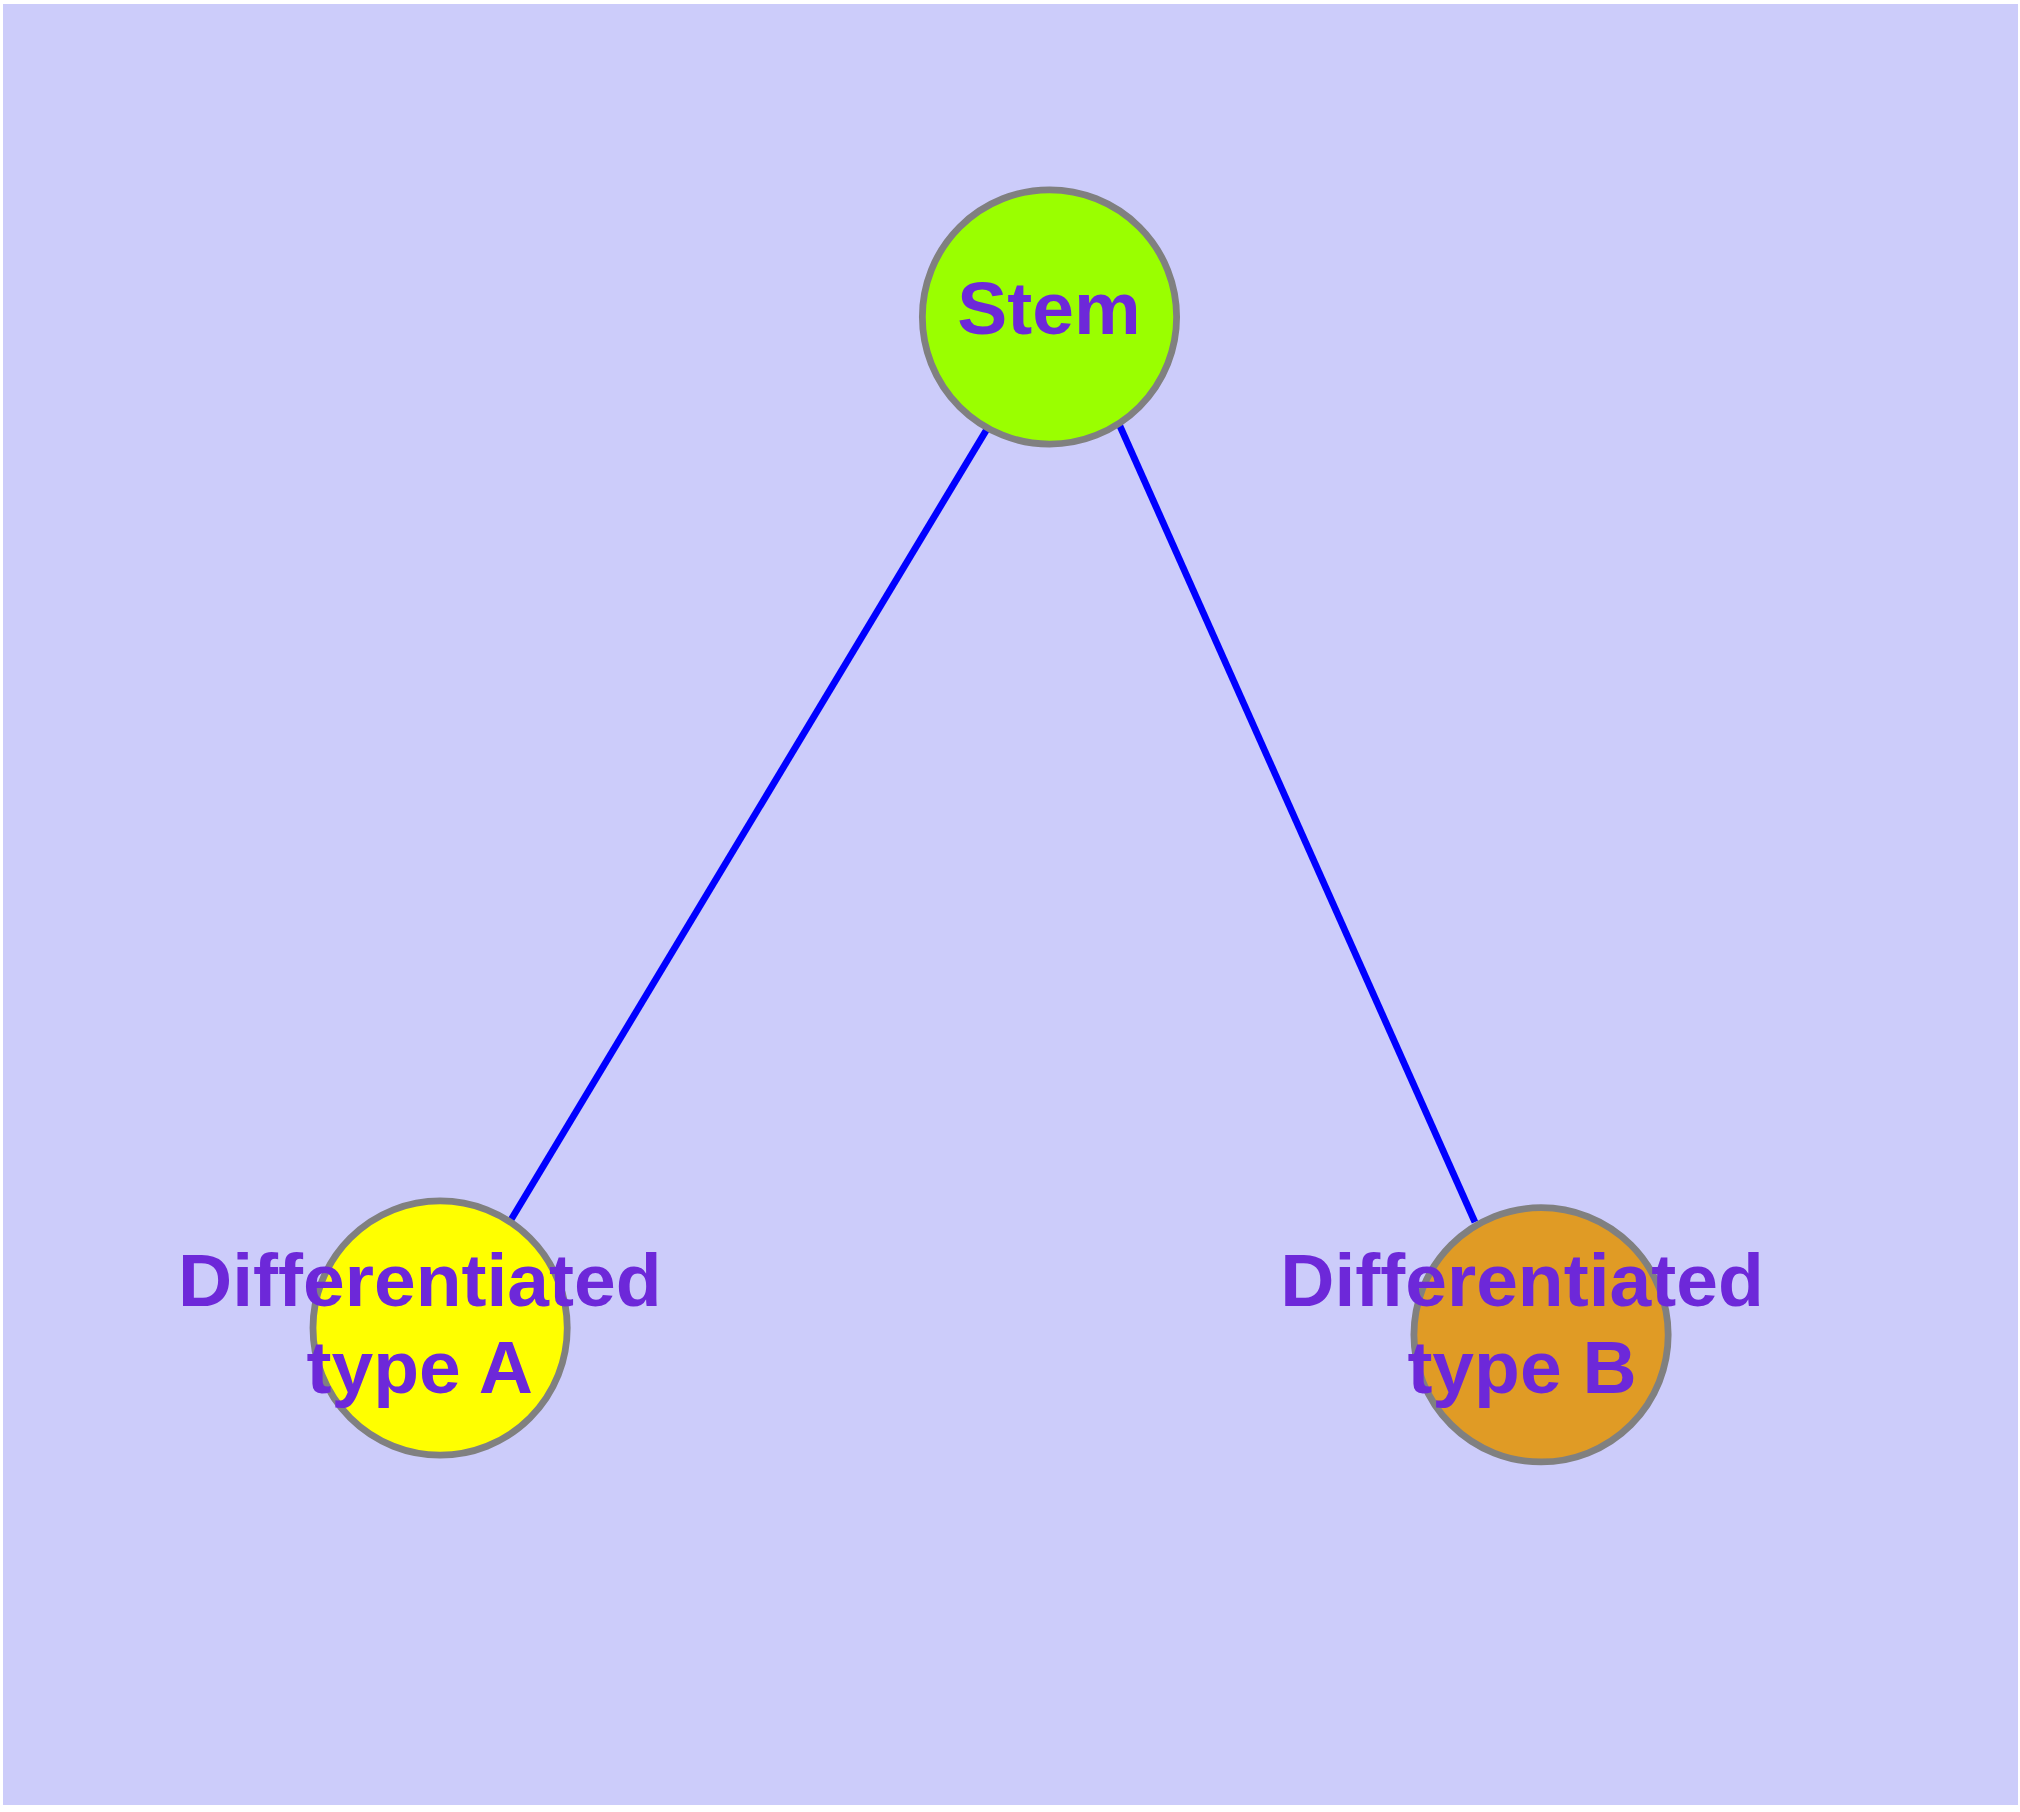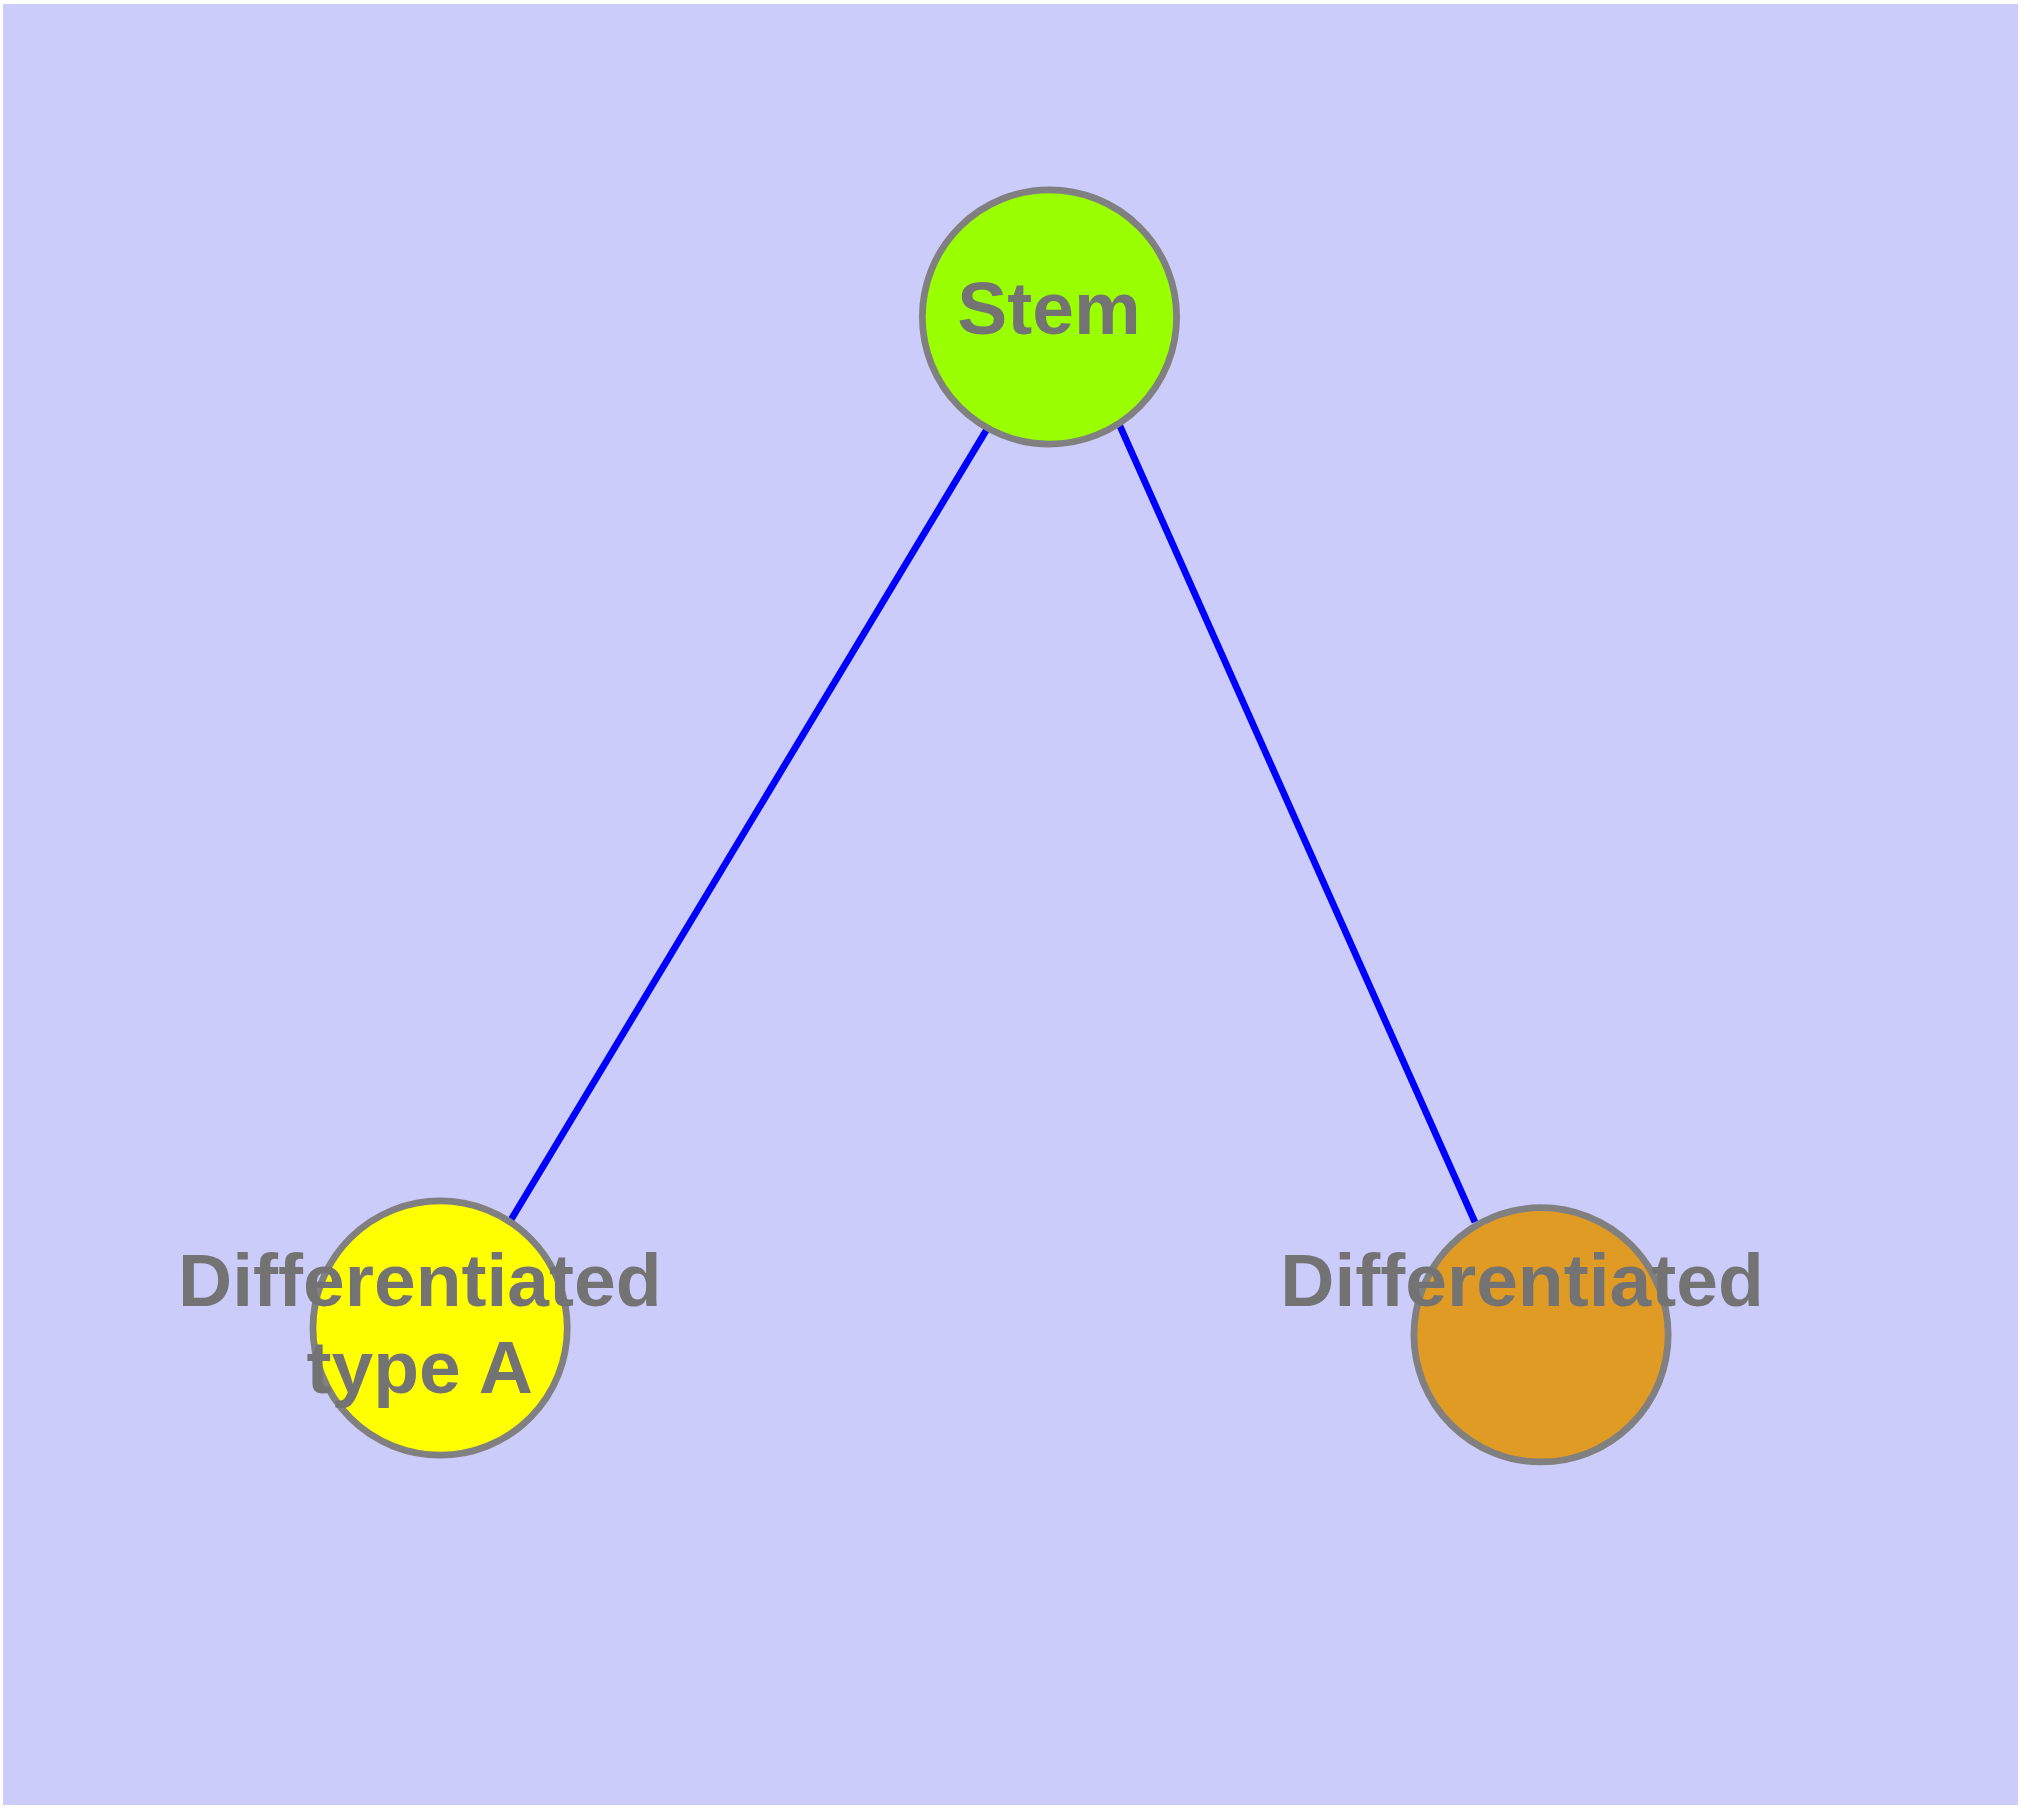--- a/index.html
+++ b/index.html
@@ -26,21 +26,21 @@
   #graph-svg {
     position: absolute;
     left: 0;
     top: 0;
     width: 2021px;
     height: 1812px;
   }
   .node-label {
     position: absolute;
     text-align: center;
-    color: #737373;
+    color: #6d28d9;
     font-weight: bold;
     font-family: "Liberation Sans", sans-serif;
     white-space: nowrap;
     line-height: 1.16;
     pointer-events: none;
   }
   #stem-label {
     font-size: 75px;
     left: 625px;
     top: 265px;
@@ -84,16 +84,17 @@
     <span>Stem</span>
   </div>
 
   <div class="node-label" id="type-a-label">
     <div>Differentiated</div>
     <div>type A</div>
   </div>
 
   <div class="node-label" id="type-b-label">
     <div>Differentiated</div>
+    <div>type B</div>
   </div>
 
 </div>
 
 
 </body></html>

